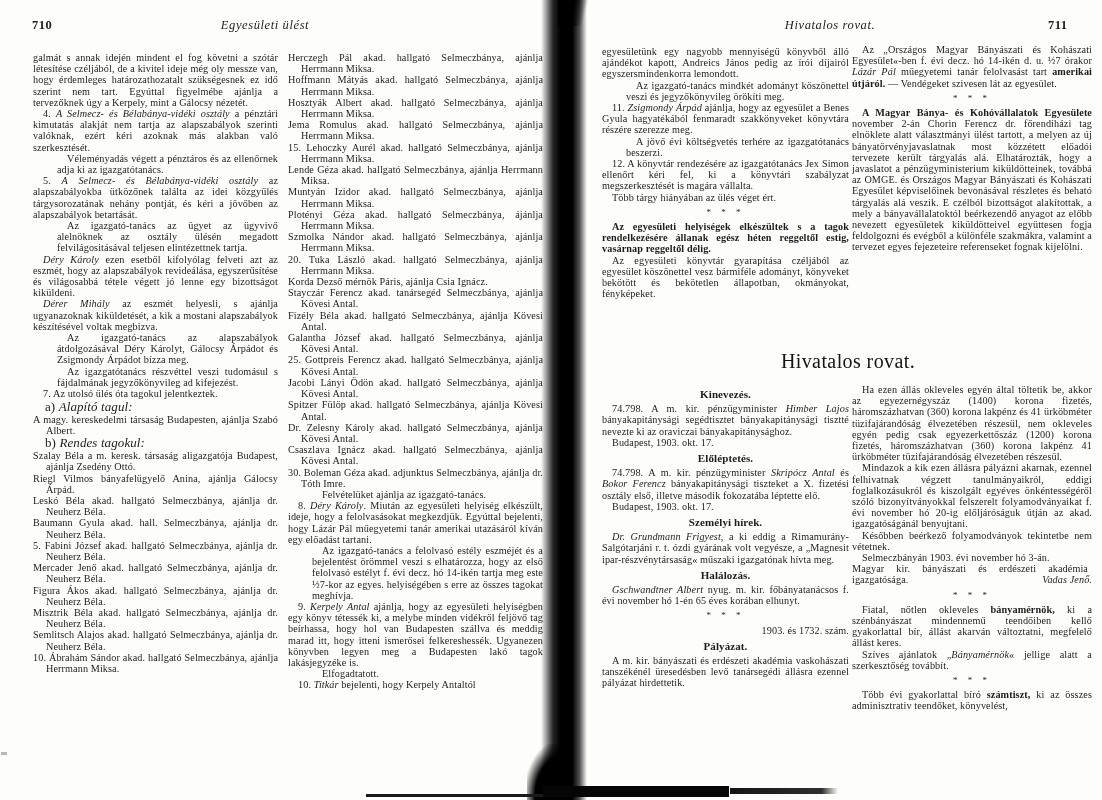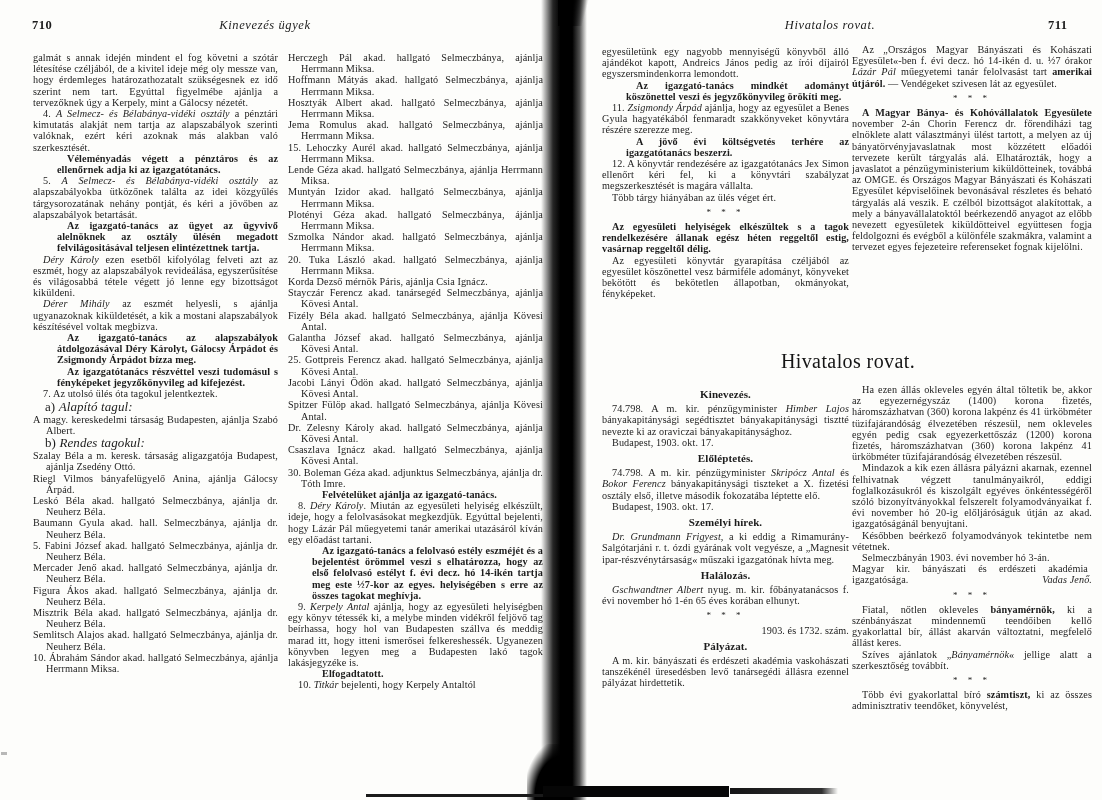--- a/index.html
+++ b/index.html
@@ -7,21 +7,21 @@
           font-family:"Liberation Serif", serif;color:#1c1c1c;}
   .running{position:absolute;top:18px;font-size:12.5px;line-height:14px;}
   .pagenum{font-weight:700;letter-spacing:.5px;}
   .runtitle{font-style:italic;text-align:center;letter-spacing:.6px;}
   .col{position:absolute;font-size:10.2px;line-height:11.2px;letter-spacing:.1px;
        text-align:justify;overflow:hidden;}
   .para{margin:0;padding:0;}
   .s-p{text-indent:10px;}
   .s-cont{text-indent:0;}
   .s-hang{padding-left:13px;text-indent:-13px;}
-  .s-ind{margin-left:24px;text-indent:10px;font-weight:bold;}
+  .s-ind{margin-left:24px;text-indent:10px;}
   .s-lbl{margin:1.5px 0 1.5px 12px;text-align:left;font-size:13px;}
   .s-stars{text-align:center;text-indent:0;letter-spacing:4px;font-size:9px;margin:4px 0 3px;}
   .s-subhead{text-align:center;text-indent:0;font-weight:700;font-size:11px;margin:5px 0 3px;}
   .s-date{text-align:left;text-indent:10px;margin-bottom:1px;}
   .s-plain{text-align:right;text-indent:0;margin-top:2px;}
   .s-sig{position:relative;text-indent:0;padding-right:4px;}
   .sig-right{position:absolute;right:0;bottom:0;background:#fdfdfb;padding-left:6px;}
   .bighead{position:absolute;left:602px;top:350px;width:492px;text-align:center;
            font-size:20px;line-height:22px;color:#151515;letter-spacing:.4px;}
   
@@ -37,34 +37,34 @@
     background:linear-gradient(90deg,#141414,#303030 85%,rgba(20,20,20,0));}
   .lineL{position:absolute;left:366px;top:794px;width:177px;height:3px;background:#1a1a1a;}
   .speck{position:absolute;left:1px;top:752px;width:6px;height:3px;background:#8a8a8a;opacity:.6;}
 </style>
 </head>
 <body>
 
 <div id="canvas">
 
   <div class="running pagenum" style="left:32px;">710</div>
-  <div class="running runtitle" style="left:70px;width:390px;">Kinevezés ügyek</div>
+  <div class="running runtitle" style="left:70px;width:390px;">Egyesületi ülést</div>
   <div class="running runtitle" style="left:620px;width:420px;">Hivatalos rovat.</div>
   <div class="running pagenum" style="left:1048px;">711</div>
 
   <div class="col" style="left:33px;top:52px;width:245px;height:696px;">
       <p class="para s-cont">galmát s annak idején mindent el fog követni a szótár létesítése czéljából, de a kivitel ideje még oly messze van, hogy érdemleges határozathozatalt szükségesnek ez idő szerint nem tart. Egyúttal figyelmébe ajánlja a tervezőknek úgy a Kerpely, mint a Gálocsy nézetét.</p>
       <p class="para s-p">4. <i>A Selmecz- és Bélabánya-vidéki osztály</i> a pénztári kimutatás alakját nem tartja az alapszabályok szerinti valóknak, ezért kéri azoknak más alakban való szerkesztését.</p>
       <p class="para s-ind">Véleményadás végett a pénztáros és az ellenőrnek adja ki az igazgatótanács.</p>
       <p class="para s-p">5. <i>A Selmecz- és Bélabánya-vidéki osztály</i> az alapszabályokba ütközőnek találta az idei közgyűlés tárgysorozatának nehány pontját, és kéri a jövőben az alapszabályok betartását.</p>
       <p class="para s-ind">Az igazgató-tanács az ügyet az ügyvivő alelnöknek az osztály ülésén megadott felvilágositásával teljesen elintézettnek tartja.</p>
       <p class="para s-p"><i>Déry Károly</i> ezen esetből kifolyólag felveti azt az eszmét, hogy az alapszabályok revideálása, egyszerűsítése és világosabbá tétele végett jó lenne egy bizottságot kiküldeni.</p>
       <p class="para s-p"><i>Dérer Mihály</i> az eszmét helyesli, s ajánlja ugyanazoknak kiküldetését, a kik a mostani alapszabályok készítésével voltak megbizva.</p>
       <p class="para s-ind">Az igazgató-tanács az alapszabályok átdolgozásával Déry Károlyt, Gálocsy Árpádot és Zsigmondy Árpádot bízza meg.</p>
-      <p class="para s-ind">Az igazgatótanács részvéttel veszi tudomásul s fényképeket jegyzőkönyvileg ad kifejezést.</p>
+      <p class="para s-ind">Az igazgatótanács részvéttel veszi tudomásul s fájdalmának jegyzőkönyvileg ad kifejezést.</p>
       <p class="para s-p">7. Az utolsó ülés óta tagokul jelentkeztek.</p>
       <p class="para s-lbl">a) <i>Alapító tagul:</i></p>
       <p class="para s-hang">A magy. kereskedelmi társaság Budapesten, ajánlja Szabó Albert.</p>
       <p class="para s-lbl">b) <i>Rendes tagokul:</i></p>
       <p class="para s-hang">Szalay Béla a m. keresk. társaság aligazgatója Budapest, ajánlja Zsedény Ottó.</p>
       <p class="para s-hang">Riegl Vilmos bányafelügyelő Anina, ajánlja Gálocsy Árpád.</p>
       <p class="para s-hang">Leskó Béla akad. hallgató Selmeczbánya, ajánlja dr. Neuherz Béla.</p>
       <p class="para s-hang">Baumann Gyula akad. hall. Selmeczbánya, ajánlja dr. Neuherz Béla.</p>
       <p class="para s-hang">5. Fabini József akad. hallgató Selmeczbánya, ajánlja dr. Neuherz Béla.</p>
       <p class="para s-hang">Mercader Jenő akad. hallgató Selmeczbánya, ajánlja dr. Neuherz Béla.</p>

